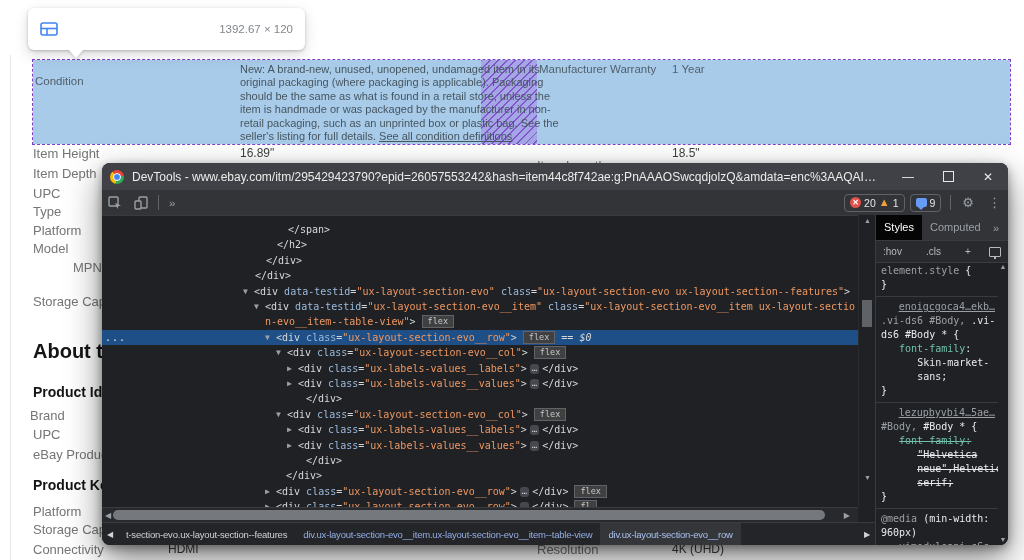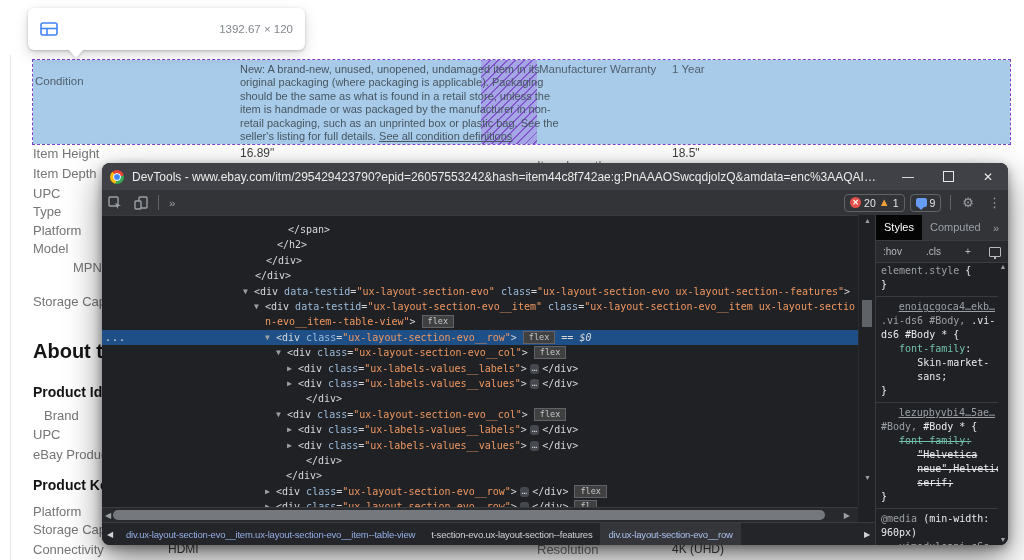--- a/index.html
+++ b/index.html
@@ -130,21 +130,21 @@
       <div class="spec-label" style="left: 33px; top: 260px; margin-left: 40px;">MPN</div>
       <div class="spec-label" style="left: 33px; top: 294px;">Storage Capac</div>
     </div>
   <div id="right-specs">
       <div class="spec-label" style="left: 537px; top: 158px;">Item Length</div>
       <div class="spec-value" style="left: 672px; top: 146px;">18.5"</div>
     </div>
   <div class="h-big" style="left:33px;top:340px">About th</div>
   <div class="h-sec" style="left:33px;top:384px">Product Iden</div>
   <div id="pid-labels">
-      <div class="spec-label" style="left: 44px; top: 408px;">Brand</div>
+      <div class="spec-label" style="left: 30px; top: 408px;">Brand</div>
       <div class="spec-label" style="left: 33px; top: 427px;">UPC</div>
       <div class="spec-label" style="left: 33px; top: 447px;">eBay Product I</div>
     </div>
   <div class="h-sec" style="left:33px;top:477px">Product Key</div>
   <div id="pkf-rows">
       <div class="spec-label" style="left: 33px; top: 504px;">Platform</div>
       <div class="spec-label" style="left: 33px; top: 522px;">Storage Capac</div>
       <div class="spec-label" style="left: 33px; top: 542px;">Connectivity</div>
       <div class="spec-value" style="left: 168px; top: 542px;">HDMI</div>
     </div>
@@ -248,22 +248,22 @@
 
   <div id="hscroll">
     <div class="sb-l">◀</div>
     <div class="thumb"></div>
     <div class="sb-r">▶</div>
   </div>
 
   <div id="crumbs">
     <span class="c-arrow">◀</span>
     <span id="crumb-items" style="display:flex;align-items:center">
+        <span class="crumb plain">t-section-evo.ux-layout-section--features</span>
         <span class="crumb link">div.ux-layout-section-evo__item.ux-layout-section-evo__item--table-view</span>
-        <span class="crumb plain">t-section-evo.ux-layout-section--features</span>
         <span class="crumb cur">div.ux-layout-section-evo__row</span>
       </span>
     <span class="c-arrow right">▶</span>
   </div>
 
   <div id="sidebar">
     <div id="sb-tabs">
       <span id="sb-tab-row" style="display:flex;align-items:center">
           <span class="sbtab sel">Styles</span>
           <span class="sbtab">Computed</span>

